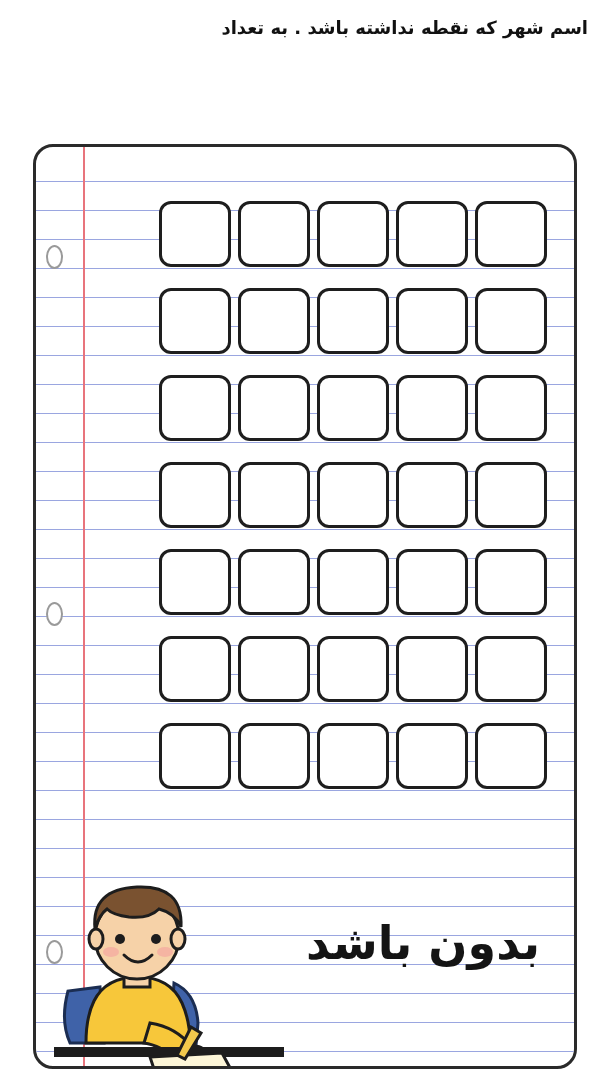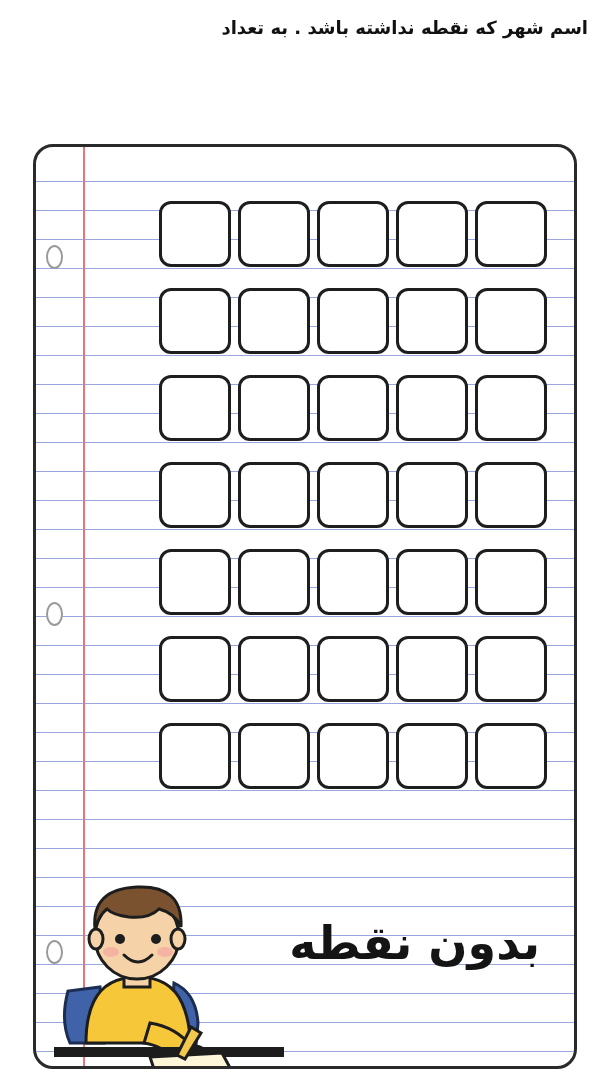--- a/index.html
+++ b/index.html
@@ -193,21 +193,21 @@
         </div>
         <div class="grid-row">
           <div class="cell"></div>
           <div class="cell"></div>
           <div class="cell"></div>
           <div class="cell"></div>
           <div class="cell"></div>
         </div>
       </div>
 
-    <div class="bottom-label">بدون نقطه</div>
+    <div class="bottom-label">بدون باشد</div>
 
     <svg class="illustration" viewBox="0 0 230 215" xmlns="http://www.w3.org/2000/svg">
 
       <path d="M14 140 q-8 30 2 52 h34 l-4 -56 z" fill="#3f62a8" stroke="#1b2d52" stroke-width="3"></path>
       <path d="M120 132 q22 10 24 40 l-2 22 h-26 z" fill="#3f62a8" stroke="#1b2d52" stroke-width="3"></path>
 
       <path d="M40 150 q12 -24 44 -24 q32 0 44 26 q8 18 8 40 H32 q0 -26 8 -42 z" fill="#f7c73a" stroke="#1d1d1d" stroke-width="3"></path>
 
       <path d="M96 172 q26 4 42 24 l-12 14 q-20 -16 -36 -18 z" fill="#f7c73a" stroke="#1d1d1d" stroke-width="3"></path>
 

